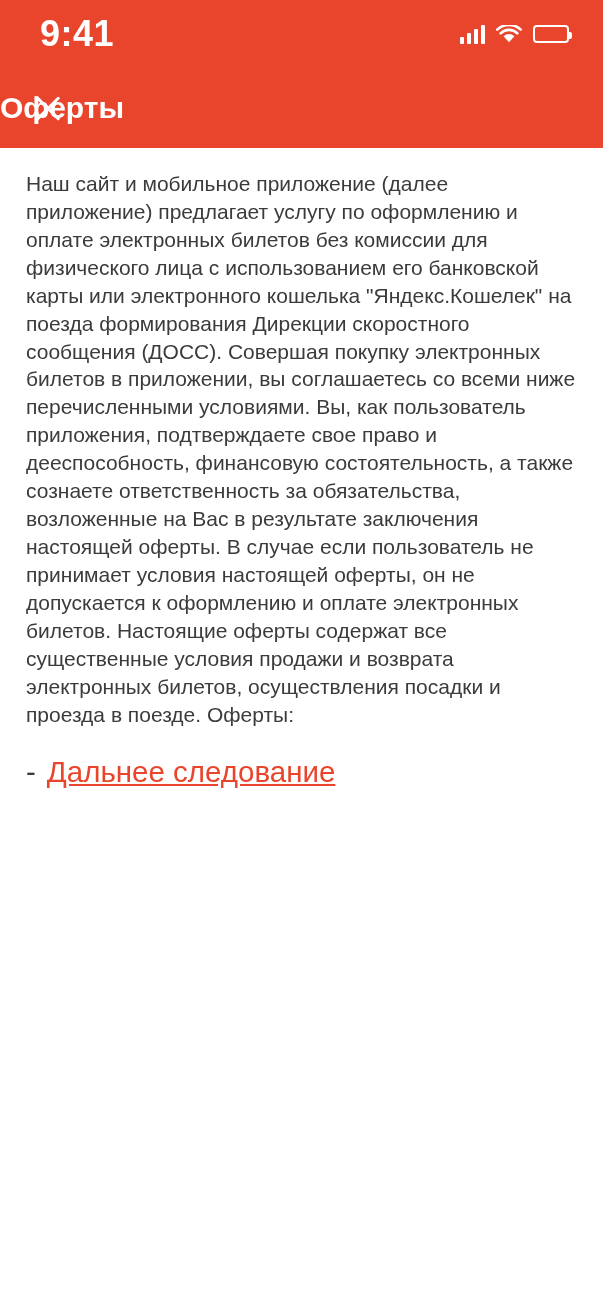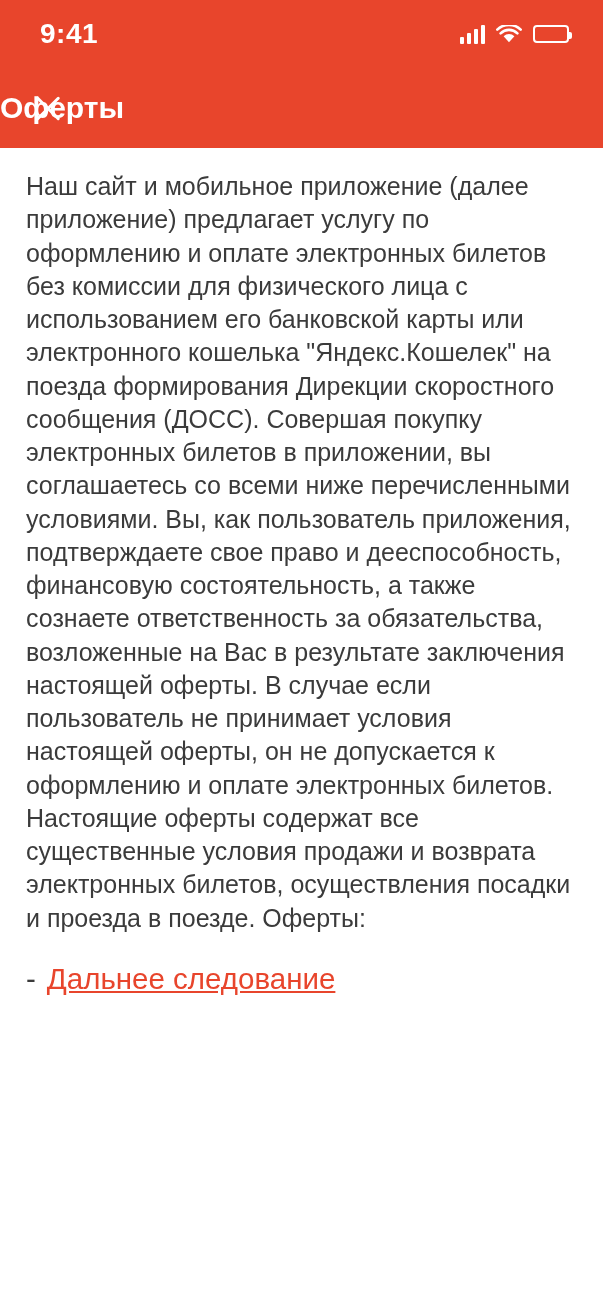--- a/index.html
+++ b/index.html
@@ -22,21 +22,21 @@
   .statusbar {
     height: 68px;
     background: #e8452c;
     display: flex;
     align-items: center;
     justify-content: space-between;
     padding: 0 34px 0 40px;
     color: #ffffff;
   }
   .status-time {
-    font-size: 28px;
+    font-size: 36px;
     font-weight: bold;
     letter-spacing: 0.5px;
   }
   .status-right {
     display: flex;
     align-items: center;
     gap: 11px;
   }
   .signal-bars {
     display: flex;
@@ -111,21 +111,21 @@
     pointer-events: none;
   }
 
   
   .content {
     padding: 22px 26px 0 26px;
     height: calc(1306px - 68px - 80px);
     overflow: hidden;
   }
   .para {
-    font-size: 25px;
+    font-size: 21px;
     line-height: 1.33;
     color: #3b3b3b;
     margin-bottom: 24px;
     white-space: pre-wrap;
   }
   .link-row {
     display: flex;
     align-items: flex-start;
     margin-top: 16px;
     font-size: 29.5px;

